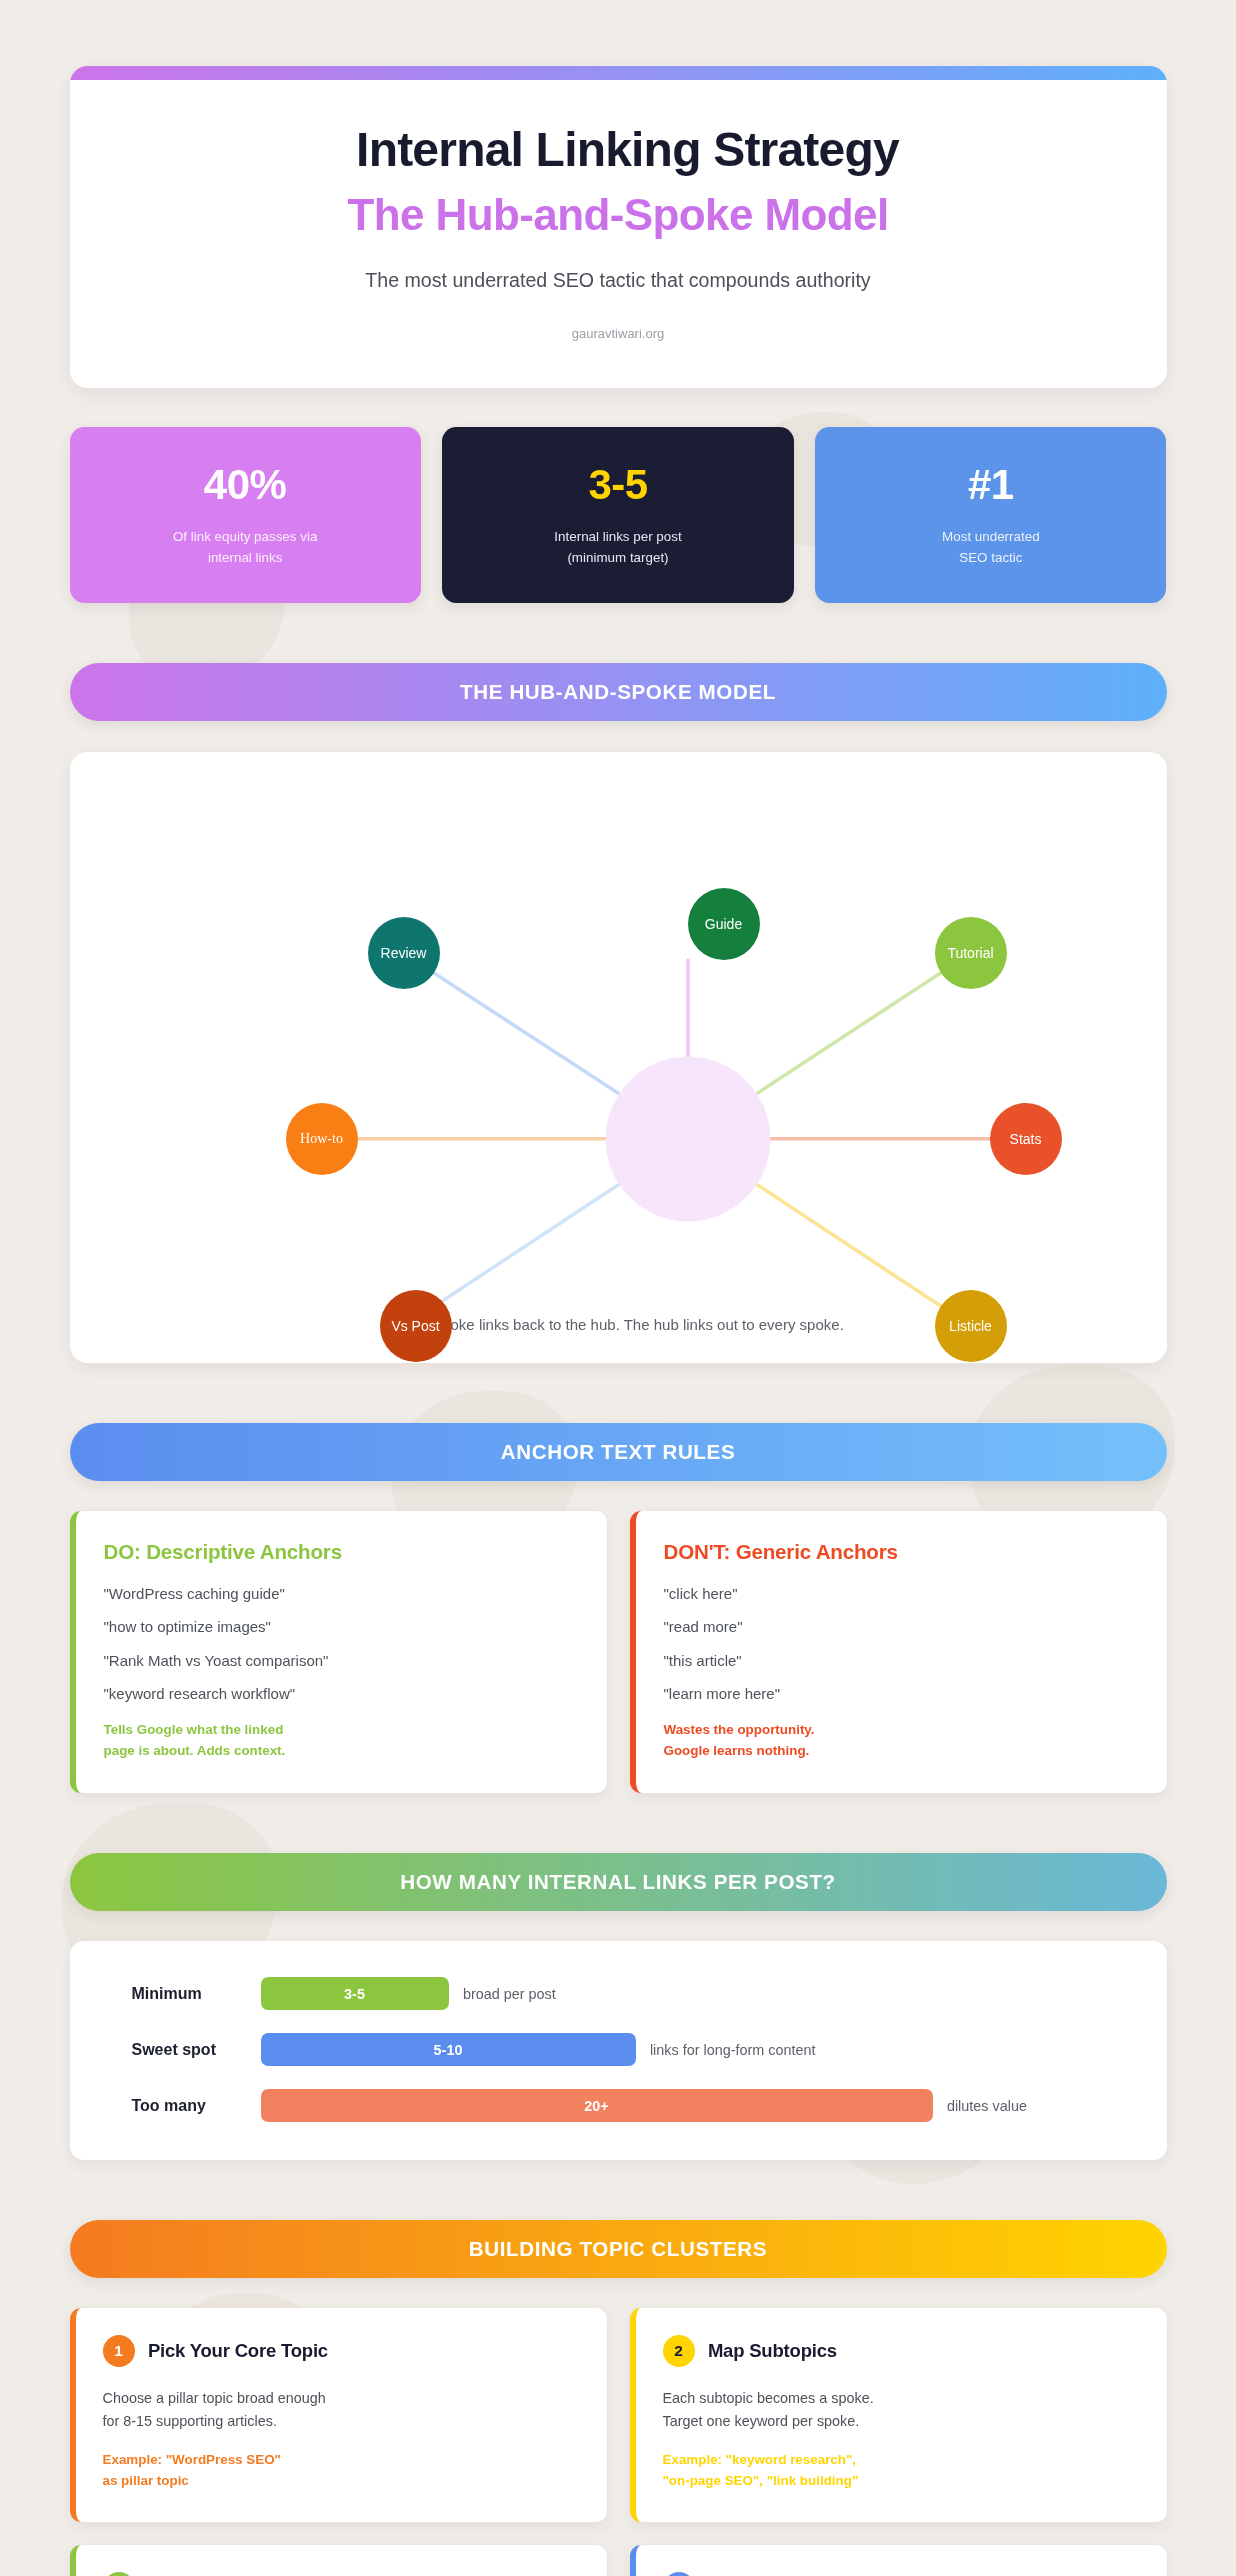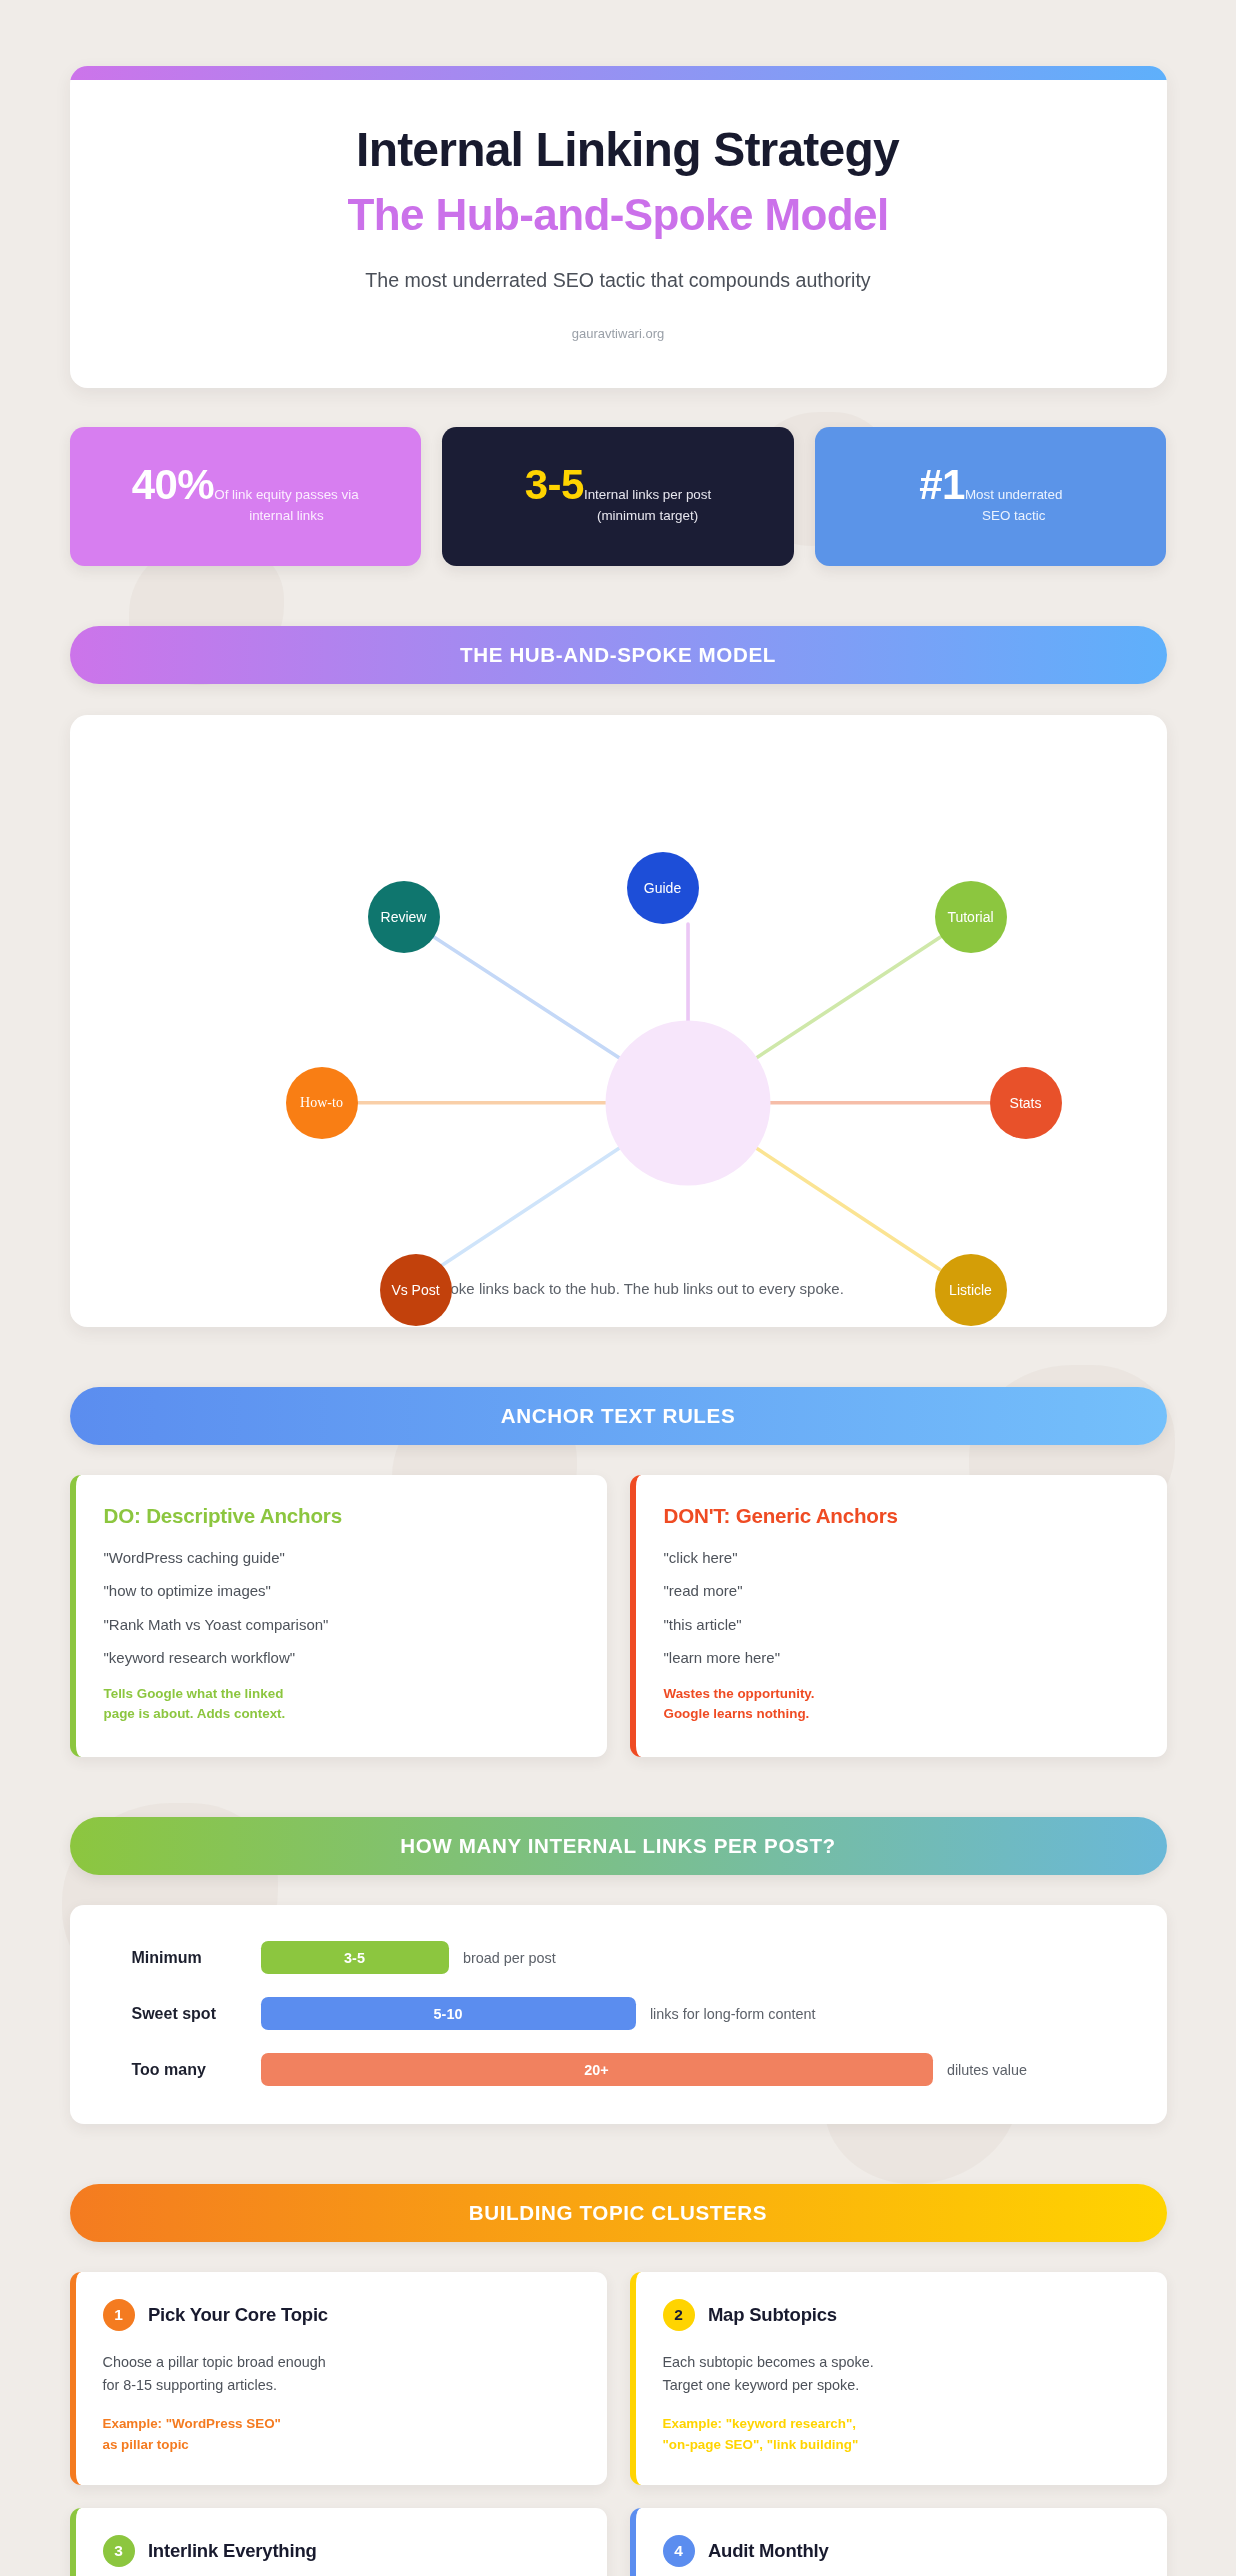--- a/index.html
+++ b/index.html
@@ -93,21 +93,21 @@
     margin-top: 39px;
   }
   .stat {
     flex: 1;
     border-radius: 14.4px;
     padding: 37px 15.5px 34px;
     text-align: center;
     box-shadow: 0 4.1px 13.4px rgba(60,45,40,.09);
     min-height: 139px;
     display: flex;
-    flex-direction: row;
+    flex-direction: column;
     justify-content: center;
   }
   .stat .big {
     font-size: 42px;
     font-weight: 800;
     letter-spacing: -0.5px;
     line-height: 1;
   }
   .stat .cap {
     margin-top: 20.6px;
@@ -286,21 +286,21 @@
           <svg width="1097" height="541" viewBox="0 0 2130 1050">
             <line x1="1200" y1="365" x2="1200" y2="586" stroke="#ebc7f5" stroke-width="7" stroke-linecap="round"></line>
             <line x1="1689.4950172670929" y1="390.43393026249373" x2="1305.308968919233" y2="642.8189255275113" stroke="#cfe8a9" stroke-width="7" stroke-linecap="round"></line>
             <line x1="1842" y1="712" x2="1326" y2="712" stroke="#f6bda8" stroke-width="7" stroke-linecap="round"></line>
             <line x1="1689.6420490929456" y1="1036.3431821546337" x2="1305.0443116326978" y2="781.5822721216593" stroke="#fbe493" stroke-width="7" stroke-linecap="round"></line>
             <line x1="708.4226584593208" y1="1036.4410454168483" x2="1094.8392147732227" y2="781.4061182496731" stroke="#cfe4fa" stroke-width="7" stroke-linecap="round"></line>
             <line x1="560" y1="712" x2="1074" y2="712" stroke="#f9cfa8" stroke-width="7" stroke-linecap="round"></line>
             <line x1="706.632741778703" y1="390.2387446382846" x2="1094.4610647983345" y2="643.1702596510878" stroke="#c4d8f7" stroke-width="7" stroke-linecap="round"></line>
           </svg>
           <div class="hubglow" style="left: 618px; top: 367px; background: rgb(247, 230, 251);"></div>
-          <div class="node" style="left: 593px; top: 152px; width: 72px; height: 72px; background: #1d4ed8;">Guide</div>
+          <div class="node" style="left: 654px; top: 152px; width: 72px; height: 72px; background: #15803d;">Guide</div>
           <div class="node" style="left: 901px; top: 181px; width: 72px; height: 72px; background: rgb(140, 198, 63);">Tutorial</div>
           <div class="node" style="left: 956px; top: 367px; width: 72px; height: 72px; background: rgb(232, 81, 42);">Stats</div>
           <div class="node" style="left: 901px; top: 554px; width: 72px; height: 72px; background: rgb(212, 158, 7);">Listicle</div>
           <div class="node" style="left: 346px; top: 554px; width: 72px; height: 72px; background: #c2410c;">Vs Post</div>
           <div class="node" style="left: 252px; top: 367px; width: 72px; height: 72px; background: rgb(249, 126, 20); font-family: Liberation Serif, serif;">How-to</div>
           <div class="node" style="left: 334px; top: 181px; width: 72px; height: 72px; background: #0f766e;">Review</div>
         </div>
       <div class="diagram-note">Every spoke links back to the hub. The hub links out to every spoke.</div>
     </div>
   </div>

